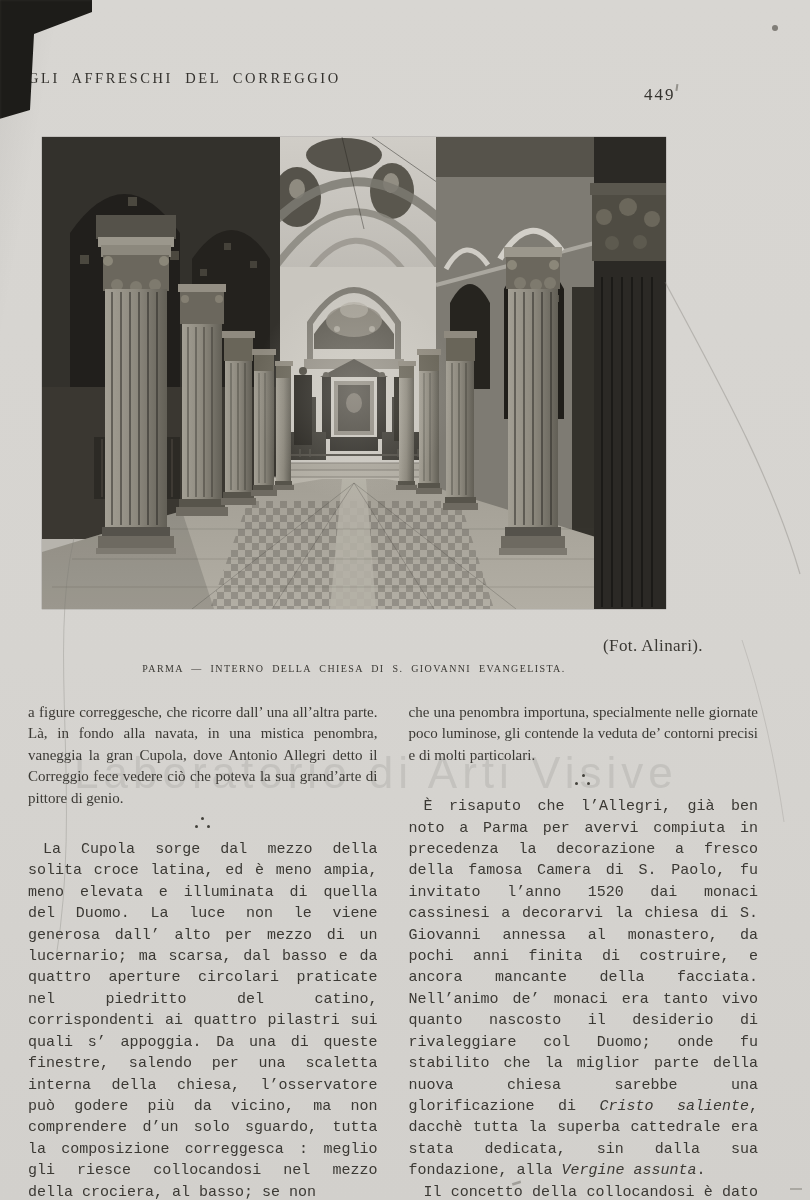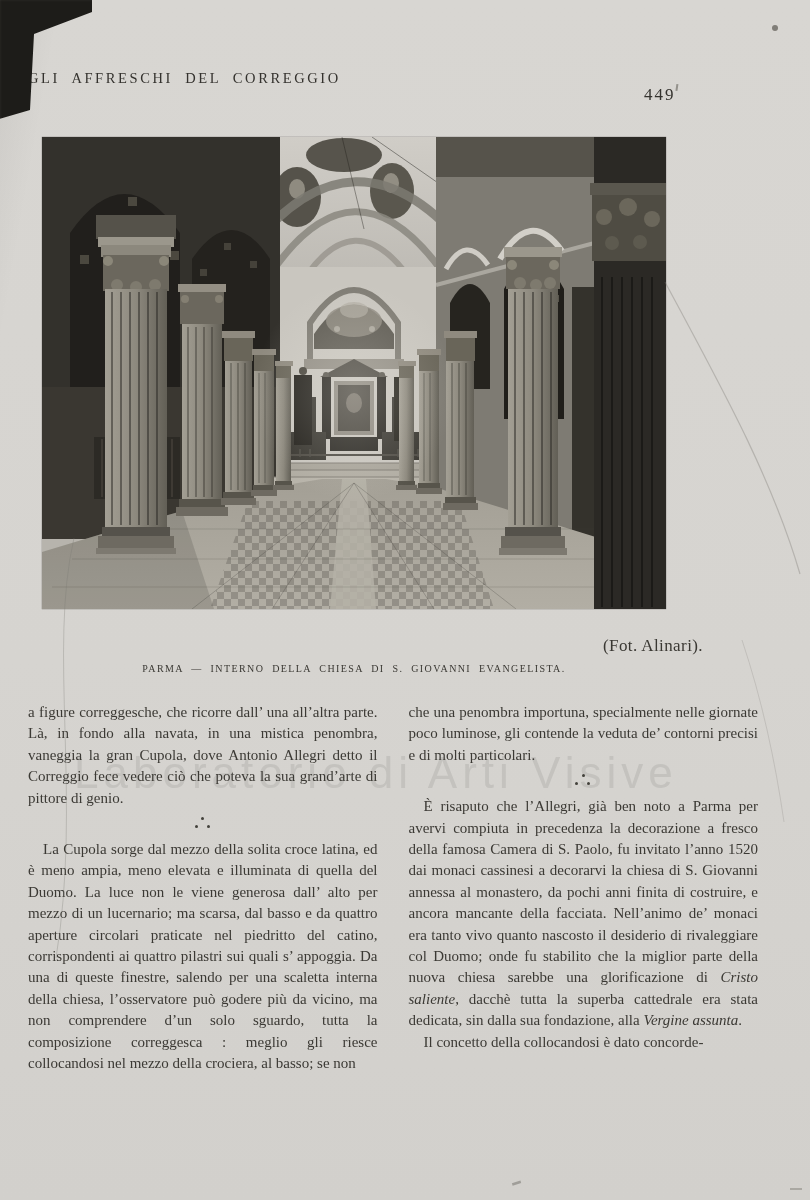--- a/index.html
+++ b/index.html
@@ -39,21 +39,21 @@
   .watermark{position:absolute;inset:0;pointer-events:none;font-family:"Liberation Sans",sans-serif;}
   .wm-line{position:absolute;white-space:nowrap;color:rgba(148,147,142,0.26);font-weight:400;}
   .wm1{left:74px;top:712px;font-size:44px;letter-spacing:5px;margin-top:36px;}
   .wm2{left:92px;top:768px;font-size:47px;letter-spacing:5px;}
   
   .columns{position:absolute;top:702px;left:28px;width:730px;display:flex;gap:31px;justify-content:center;}
   .col{flex:1;}
   .col p{
     margin:0;font-size:15px;line-height:21.4px;text-align:justify;color:#3b3934;
   }
-  .col p.indent{text-indent:15px;}
+  .col p.indent{text-indent:15px;font-family:Liberation Mono, monospace;}
   .col p i{font-style:italic;}
   .sep{position:relative;height:24px;margin:3px 0;}
   .sep .d{position:absolute;width:3px;height:3px;border-radius:50%;background:#43413b;}
   .sep .d1{left:calc(50% - 1.5px);top:5px;}
   .sep .d2{left:calc(50% - 8px);top:13px;}
   .sep .d3{left:calc(50% + 4px);top:13px;}
 </style>
 </head>
 <body>
 

